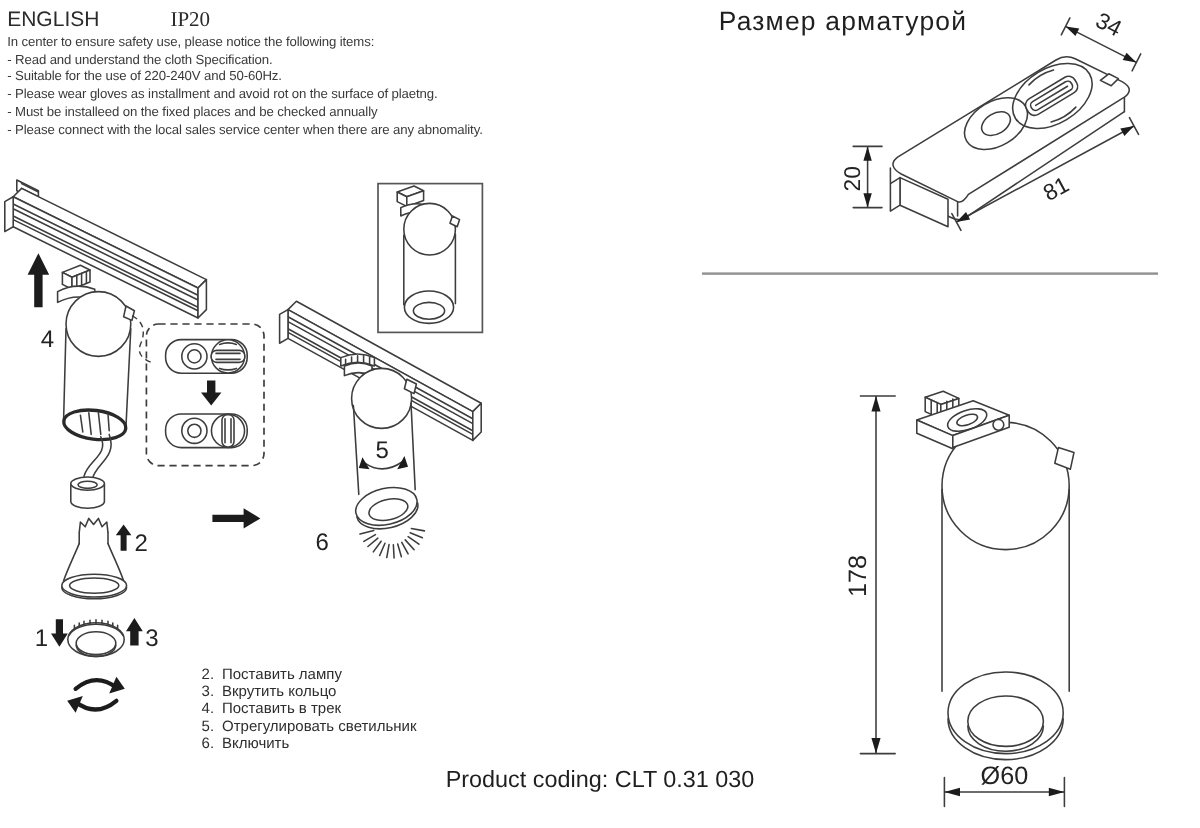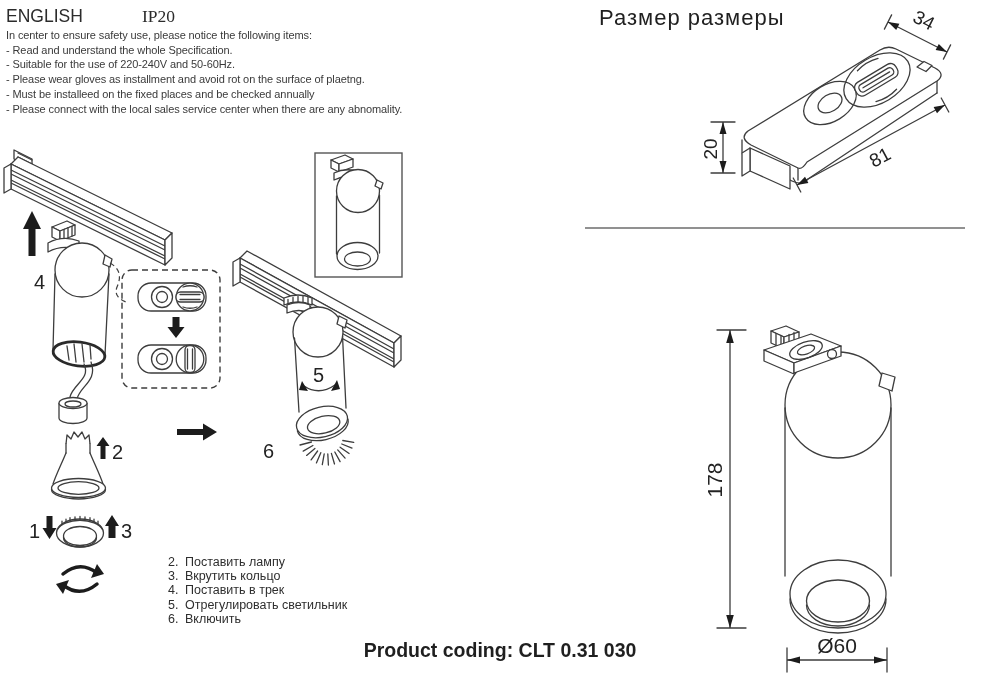--- a/index.html
+++ b/index.html
@@ -14,21 +14,21 @@
   .t1{left:599px;top:5px;}
   .t2{left:599px;top:240px;}
   .divider{position:absolute;left:585px;top:227px;width:380px;height:2px;background:#919191;}
   svg{position:absolute;}
   .left-svg{left:0;top:148px;}
   .adp-svg{left:640px;top:10px;}
   .dim-svg{left:660px;top:310px;}
   .steps{position:absolute;left:168px;top:555px;font-size:12.5px;line-height:14.2px;color:#2e2e2e;}
   .step .num{display:inline-block;width:17px;}
   .coding{position:absolute;left:0;top:639px;width:1000px;text-align:center;
-          font-size:19.5px;color:#1f1f1f;font-weight:bold;}
+          font-size:19.5px;color:#1f1f1f;}
   
   .ln{fill:none;stroke:#3d3d3d;stroke-width:1.3;stroke-linecap:round;stroke-linejoin:round;}
   .wh{fill:#ffffff;stroke:#3d3d3d;stroke-width:1.3;stroke-linejoin:round;}
   .blk{fill:#1c1c1c;stroke:none;}
   .dash{fill:none;stroke:#3d3d3d;stroke-width:1.2;stroke-dasharray:5 3.5;}
   .dashbox{fill:none;stroke:#3d3d3d;stroke-width:1.4;stroke-dasharray:6 4;}
   .box{fill:none;stroke:#555;stroke-width:1.4;}
   .thick{fill:none;stroke:#1c1c1c;stroke-width:3.5;stroke-linecap:round;}
   .thk2{fill:#fff;stroke:#2a2a2a;stroke-width:2.8;}
   svg text{font-family:"Liberation Sans",sans-serif;font-size:20px;fill:#232323;stroke:none;}
@@ -38,21 +38,21 @@
 </head>
 <body>
 
 <div class="page">
 
   <div class="hdr hdr-lang">ENGLISH</div>
   <div class="hdr hdr-ip">IP20</div>
 
   <div class="spec">
     <div>In center to ensure safety use, please notice the following items:</div>
-    <div>- Read and understand the whole Specification.</div>
+    <div>- Read and understand the cloth Specification.</div>
     <div>- Suitable for the use of 220-240V and 50-60Hz.</div>
     <div>- Please wear gloves as installment and avoid rot on the surface of plaetng.</div>
     <div>- Must be installeed on the fixed places and be checked annually</div>
     <div>- Please connect with the local sales service center when there are any abnomality.</div>
   </div>
 
   <svg class="left-svg" width="560" height="480" viewBox="0 0 560 480">
 
     <g>
       <path class="wh" d="M 14,2 L 32,11 L 32,20 L 14,11 Z"></path>
@@ -187,21 +187,21 @@
         <path class="ln" stroke-width="1.2" d="M 311.5,294 L 300,297 M 312.9,297.5 L 303.2,303.1 M 314.9,300.5 L 306.6,307.4
              M 317.6,303 L 311.1,311.9 M 320.8,304.7 L 316.4,314.9 M 324.2,305.8 L 322.3,316.6
              M 327.8,306 L 328.4,317 M 331.4,305.4 L 334.5,316 M 334.8,304 L 340.1,313.6
              M 337.7,301.9 L 345.1,310.1 M 340.1,299.2 L 349.1,305.5 M 341.8,296 L 352,300.1
              M 342.8,292.5 L 353.7,294.4"></path>
       </g>
       <text x="263" y="310">6</text>
     </g>
   </svg>
 
-  <div class="sec-title t1">Размер размеры</div>
+  <div class="sec-title t1">Размер арматурой</div>
 
   <svg class="adp-svg" width="340" height="210" viewBox="0 0 340 210">
     <g>
       <path class="ln" d="M 102,130 L 102,142 Q 102,148 112,152 L 152,171 Q 162,176 168,169 L 297,83"></path>
       <path class="ln" d="M 158,158 L 158,170 M 297,71 L 297,83"></path>
       <path class="wh" d="M 110,138 L 150,156 L 150,179 L 110,161 Z"></path>
       <path class="wh" d="M 102,143 L 110,138 L 110,161 L 102,166 Z"></path>
       <path class="wh" d="M 158,158 L 111,135 Q 99,128 108,121 L 240,40 Q 248,35 256,39 L 295,58 Q 306,64 297,71 L 167,152 Q 162,160 158,158 Z"></path>
       <path class="wh" d="M 277,57 L 284,51.5 L 292,55.5 L 286,61.5 Z"></path>
       <g transform="rotate(-31 190 93)">

